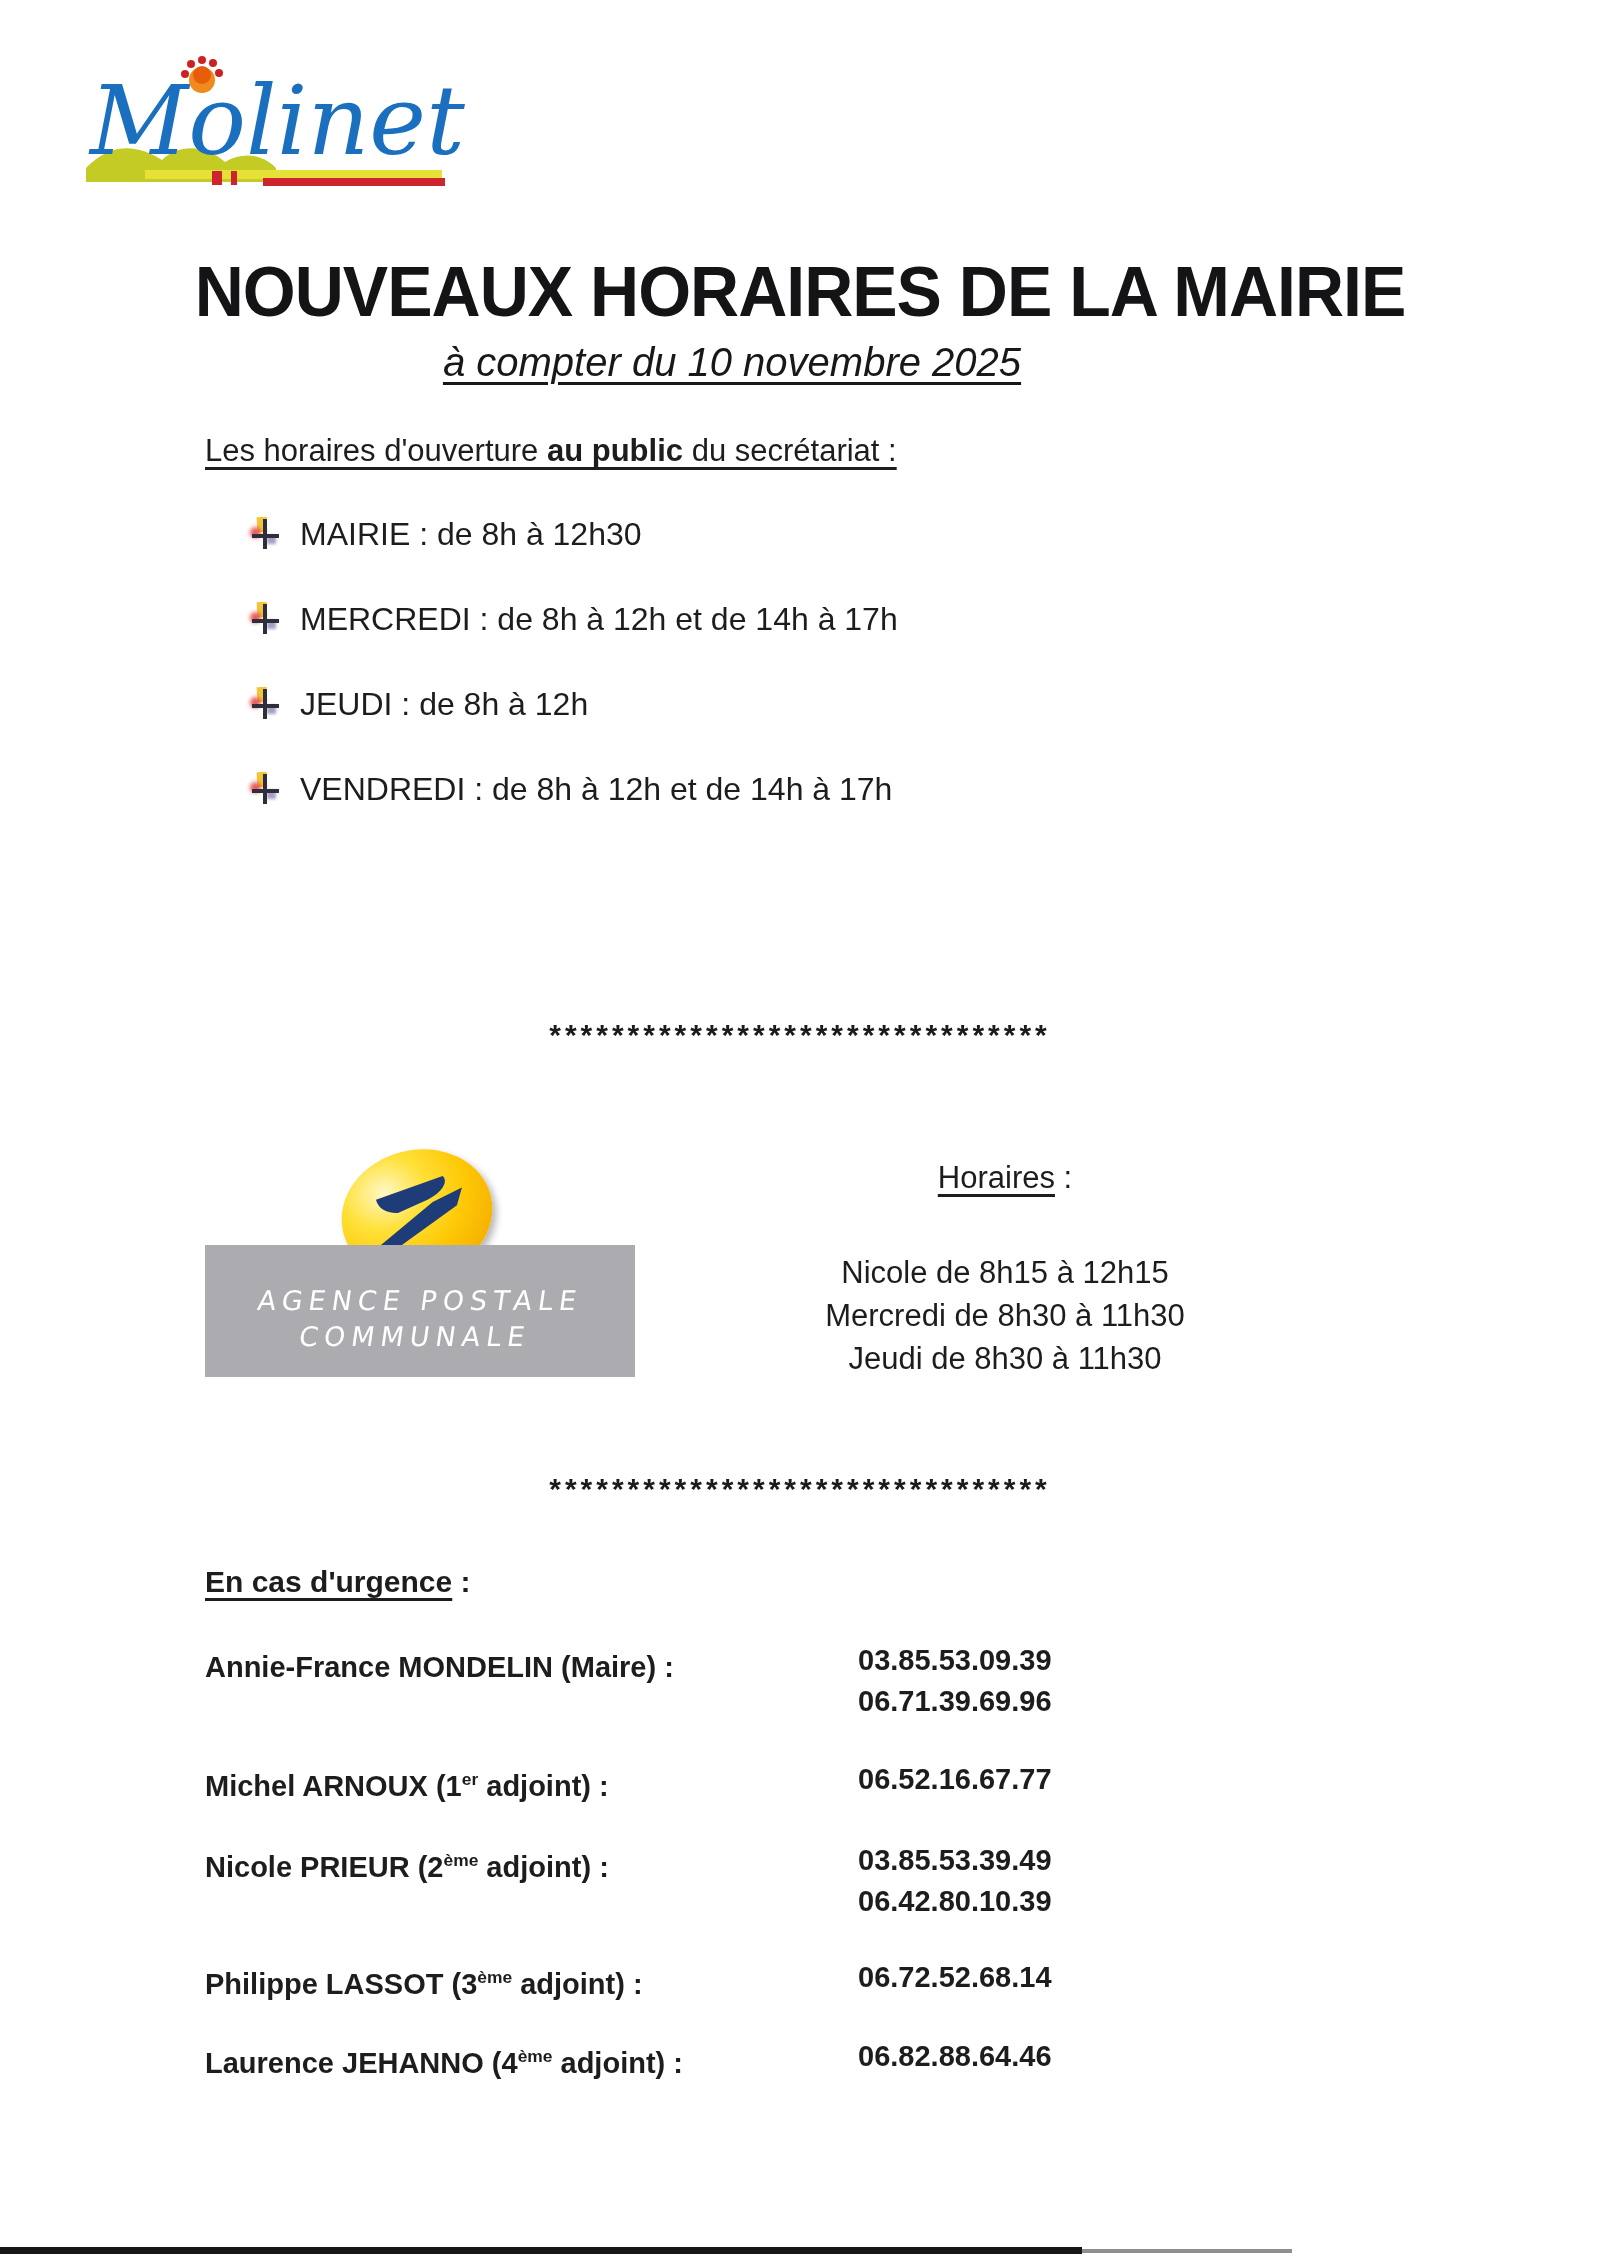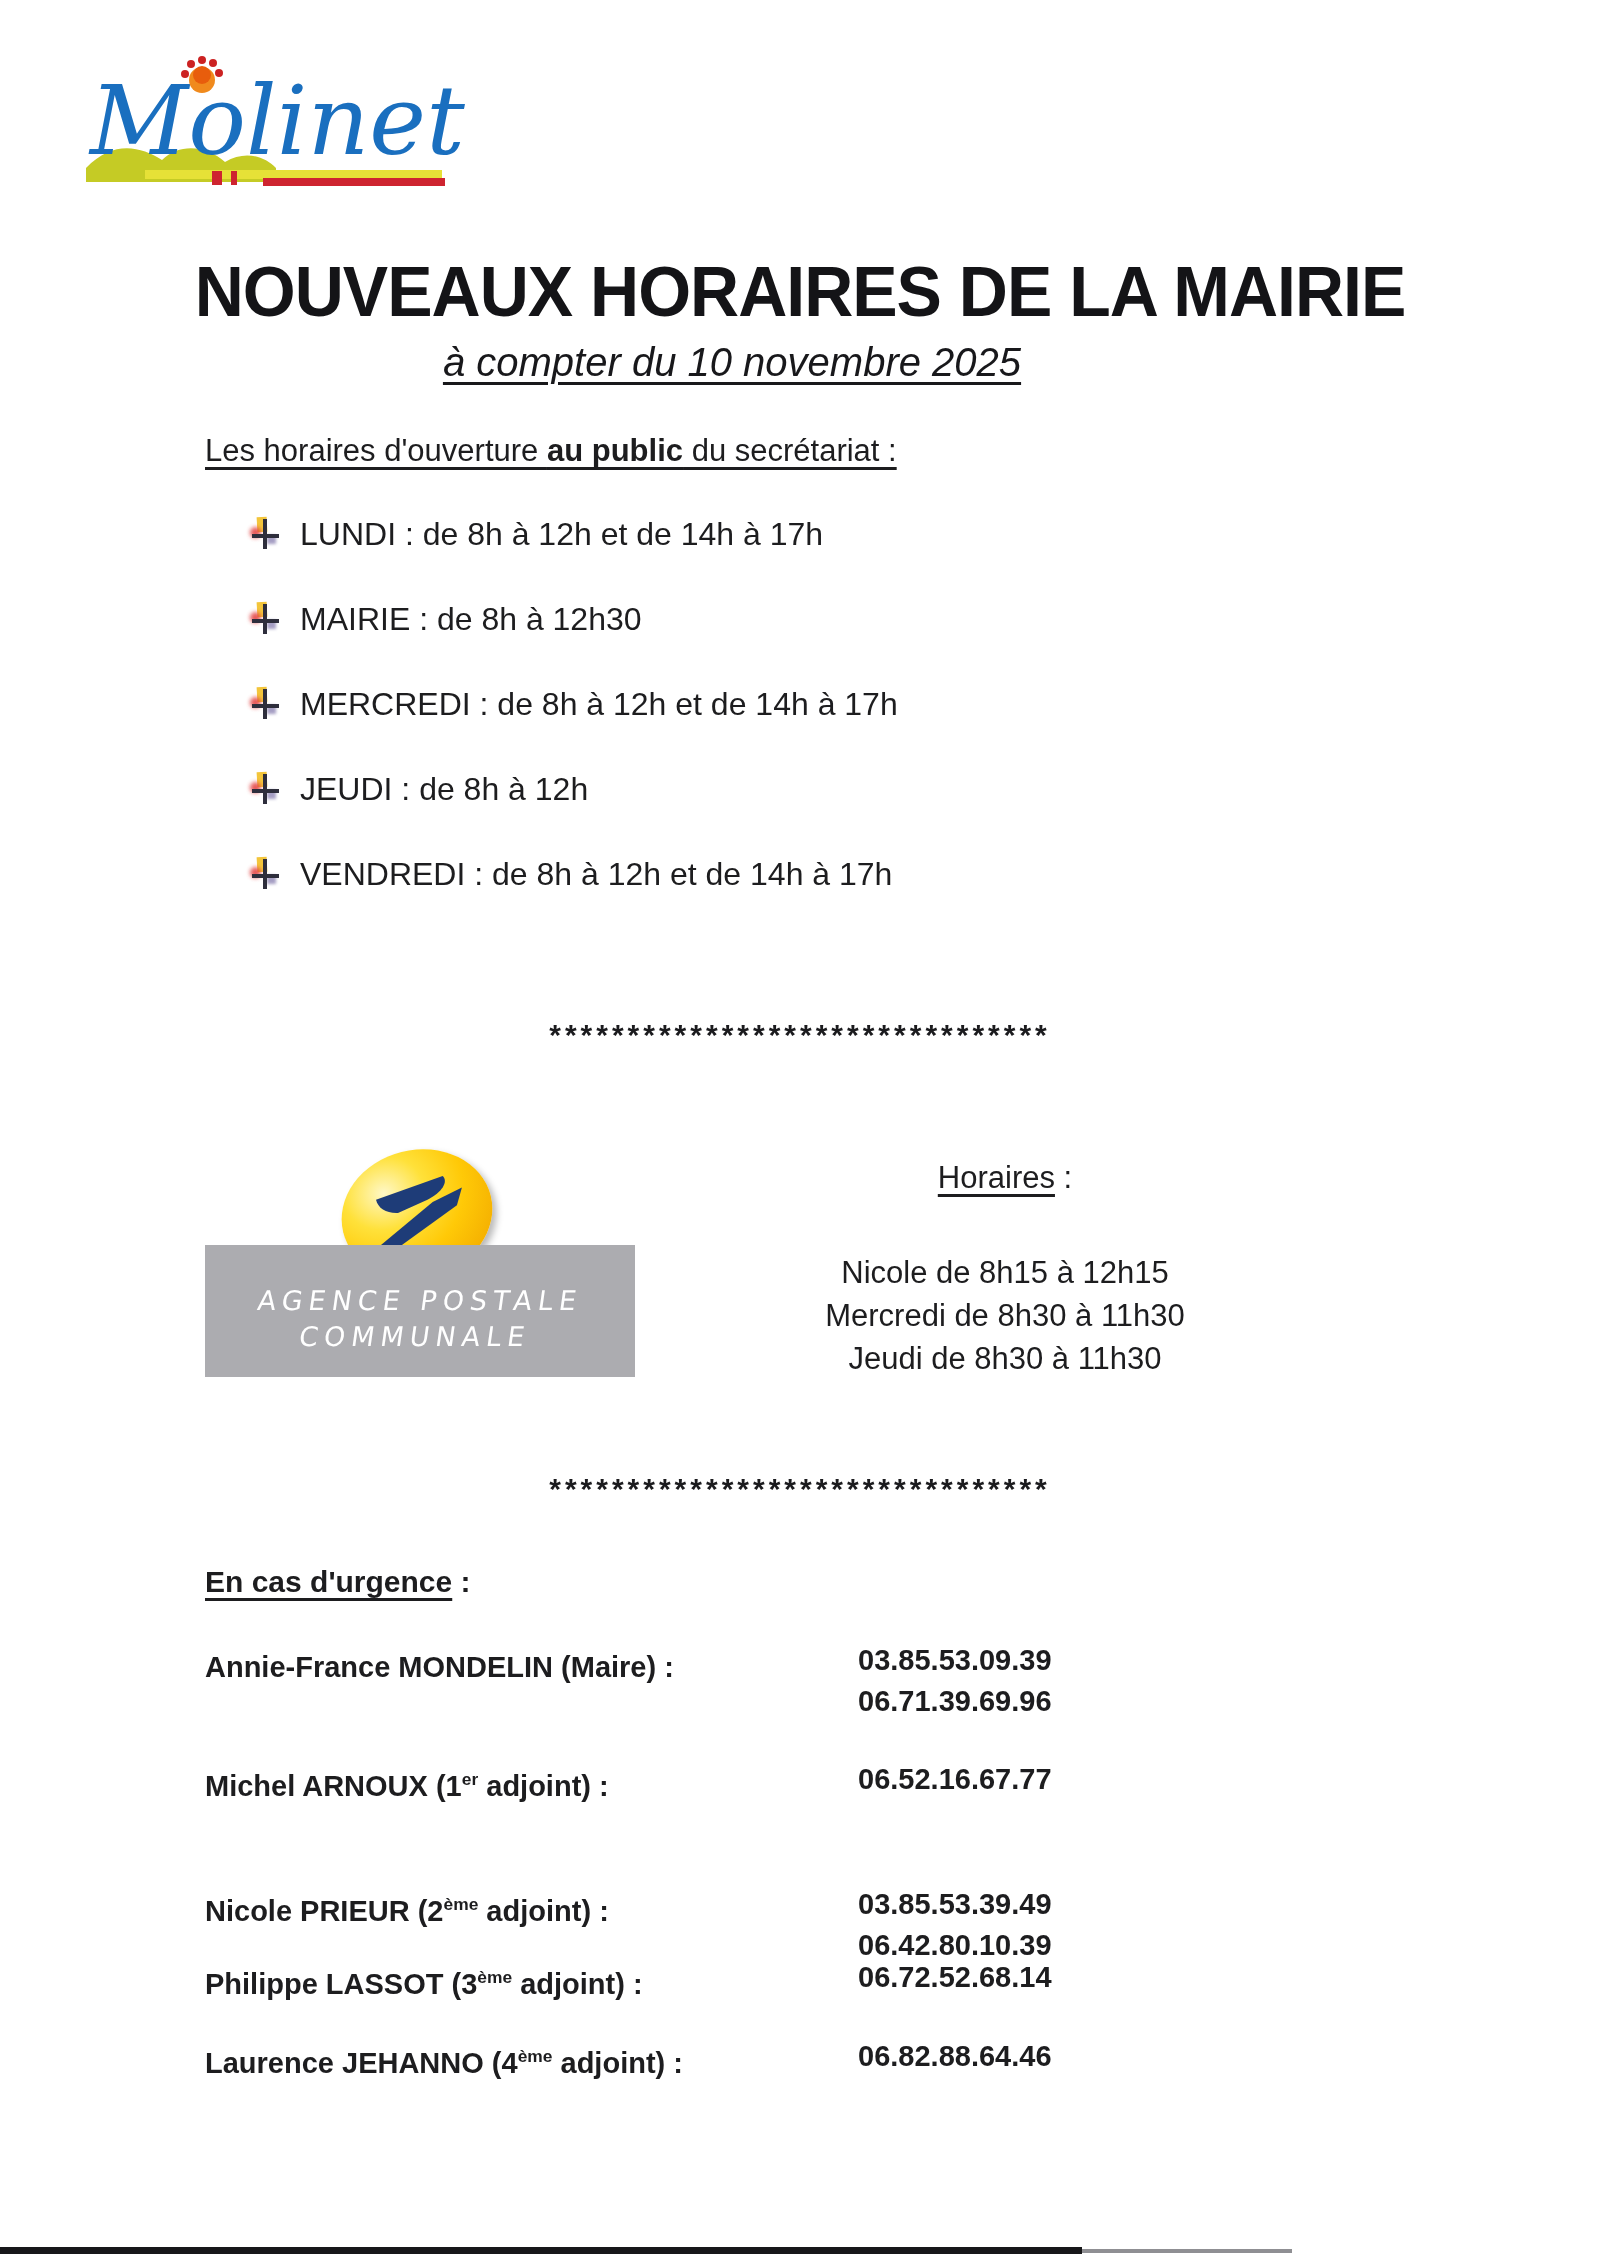--- a/index.html
+++ b/index.html
@@ -45,21 +45,21 @@
   .apc-text{padding-top:38px;text-align:center;font-family:"DejaVu Sans",sans-serif;font-size:27px;
     letter-spacing:6px;color:#ffffff;transform:skewX(-8deg);line-height:36px;font-weight:500;}
   .ph-title{position:absolute;left:805px;top:1160px;width:400px;text-align:center;font-size:31px;}
   .ph-hours{position:absolute;left:805px;top:1251px;width:400px;text-align:center;font-size:31px;line-height:43px;}
   
   .emergency-h{position:absolute;left:205px;top:1565px;font-size:30px;font-weight:700;}
   .contact-row{position:absolute;left:205px;width:1100px;font-size:29px;font-weight:700;}
   .contact-label{line-height:34px;}
   .contact-label sup{font-size:60%;}
   .contact-phones{position:absolute;left:653px;top:-3px;line-height:41px;}
-  .row0{top:1643px;} .row1{top:1762px;} .row2{top:1843px;margin-top:44px;} .row3{top:1960px;} .row4{top:2039px;}
+  .row0{top:1643px;} .row1{top:1762px;} .row2{top:1843px;} .row3{top:1960px;} .row4{top:2039px;}
   
   .scan-line1{position:absolute;left:0;top:2247px;width:1082px;height:7px;background:#17171a;}
   .scan-line2{position:absolute;left:1082px;top:2249px;width:210px;height:4px;background:#8f8f93;}
 </style>
 </head>
 <body>
 
 <div class="page">
 
   <div class="logo">
@@ -95,30 +95,20 @@
 
   <div class="day-list">
     <div class="day-item">
       <span class="bullet">
           <i class="b-yellow"></i>
           <i class="b-red"></i>
           <i class="b-purple"></i>
           <i class="b-v"></i>
           <i class="b-h"></i>
         </span>
-      <span>LUNDI : de 8h à 12h et de 14h à 17h</span>
-    </div>
-    <div class="day-item">
-      <span class="bullet">
-          <i class="b-yellow"></i>
-          <i class="b-red"></i>
-          <i class="b-purple"></i>
-          <i class="b-v"></i>
-          <i class="b-h"></i>
-        </span>
       <span>MAIRIE : de 8h à 12h30</span>
     </div>
     <div class="day-item">
       <span class="bullet">
           <i class="b-yellow"></i>
           <i class="b-red"></i>
           <i class="b-purple"></i>
           <i class="b-v"></i>
           <i class="b-h"></i>
         </span>

